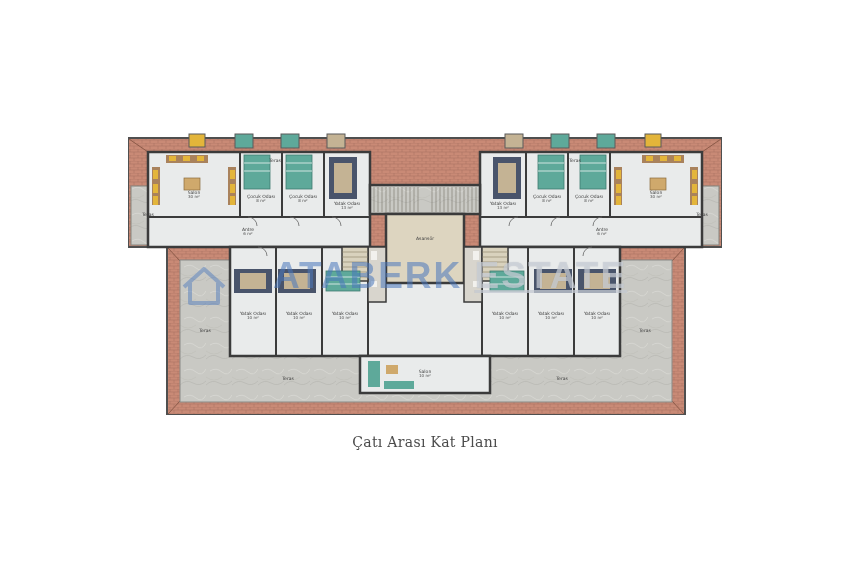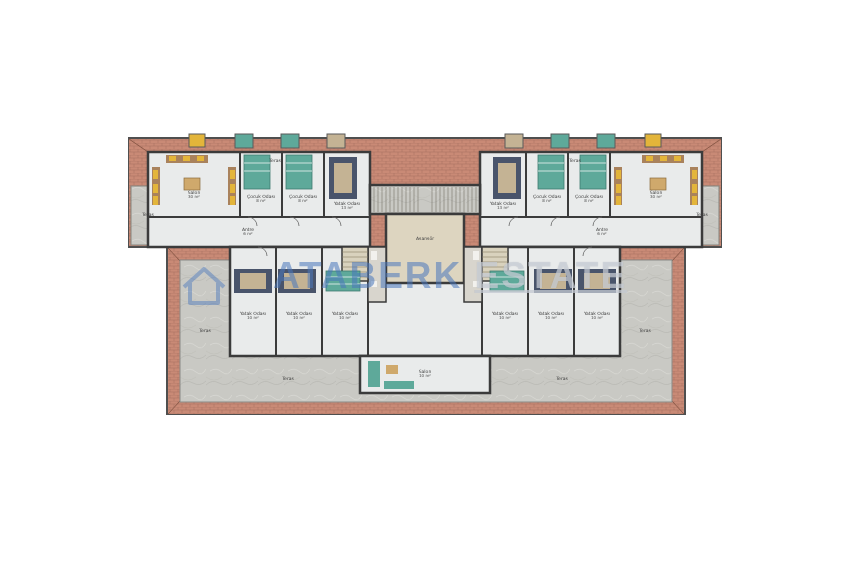--- a/index.html
+++ b/index.html
@@ -310,13 +310,14 @@
       <svg class="house-logo" width="52" height="52" viewBox="0 0 52 52">
         <path d="M6 30 L26 12 L46 30 M12 26 V46 H40 V26" fill="none" stroke="rgba(72,118,188,0.9)" stroke-width="4" stroke-linejoin="round"></path>
       </svg>
       <div class="brand-line">
         <span class="brand-primary">ATABERK</span>
         <span class="brand-secondary">ESTATE</span>
       </div>
     </div>
   </div>
 
+  <div class="caption">Çatı Arası Kat Planı</div>
 </div>
 
 </body></html>

